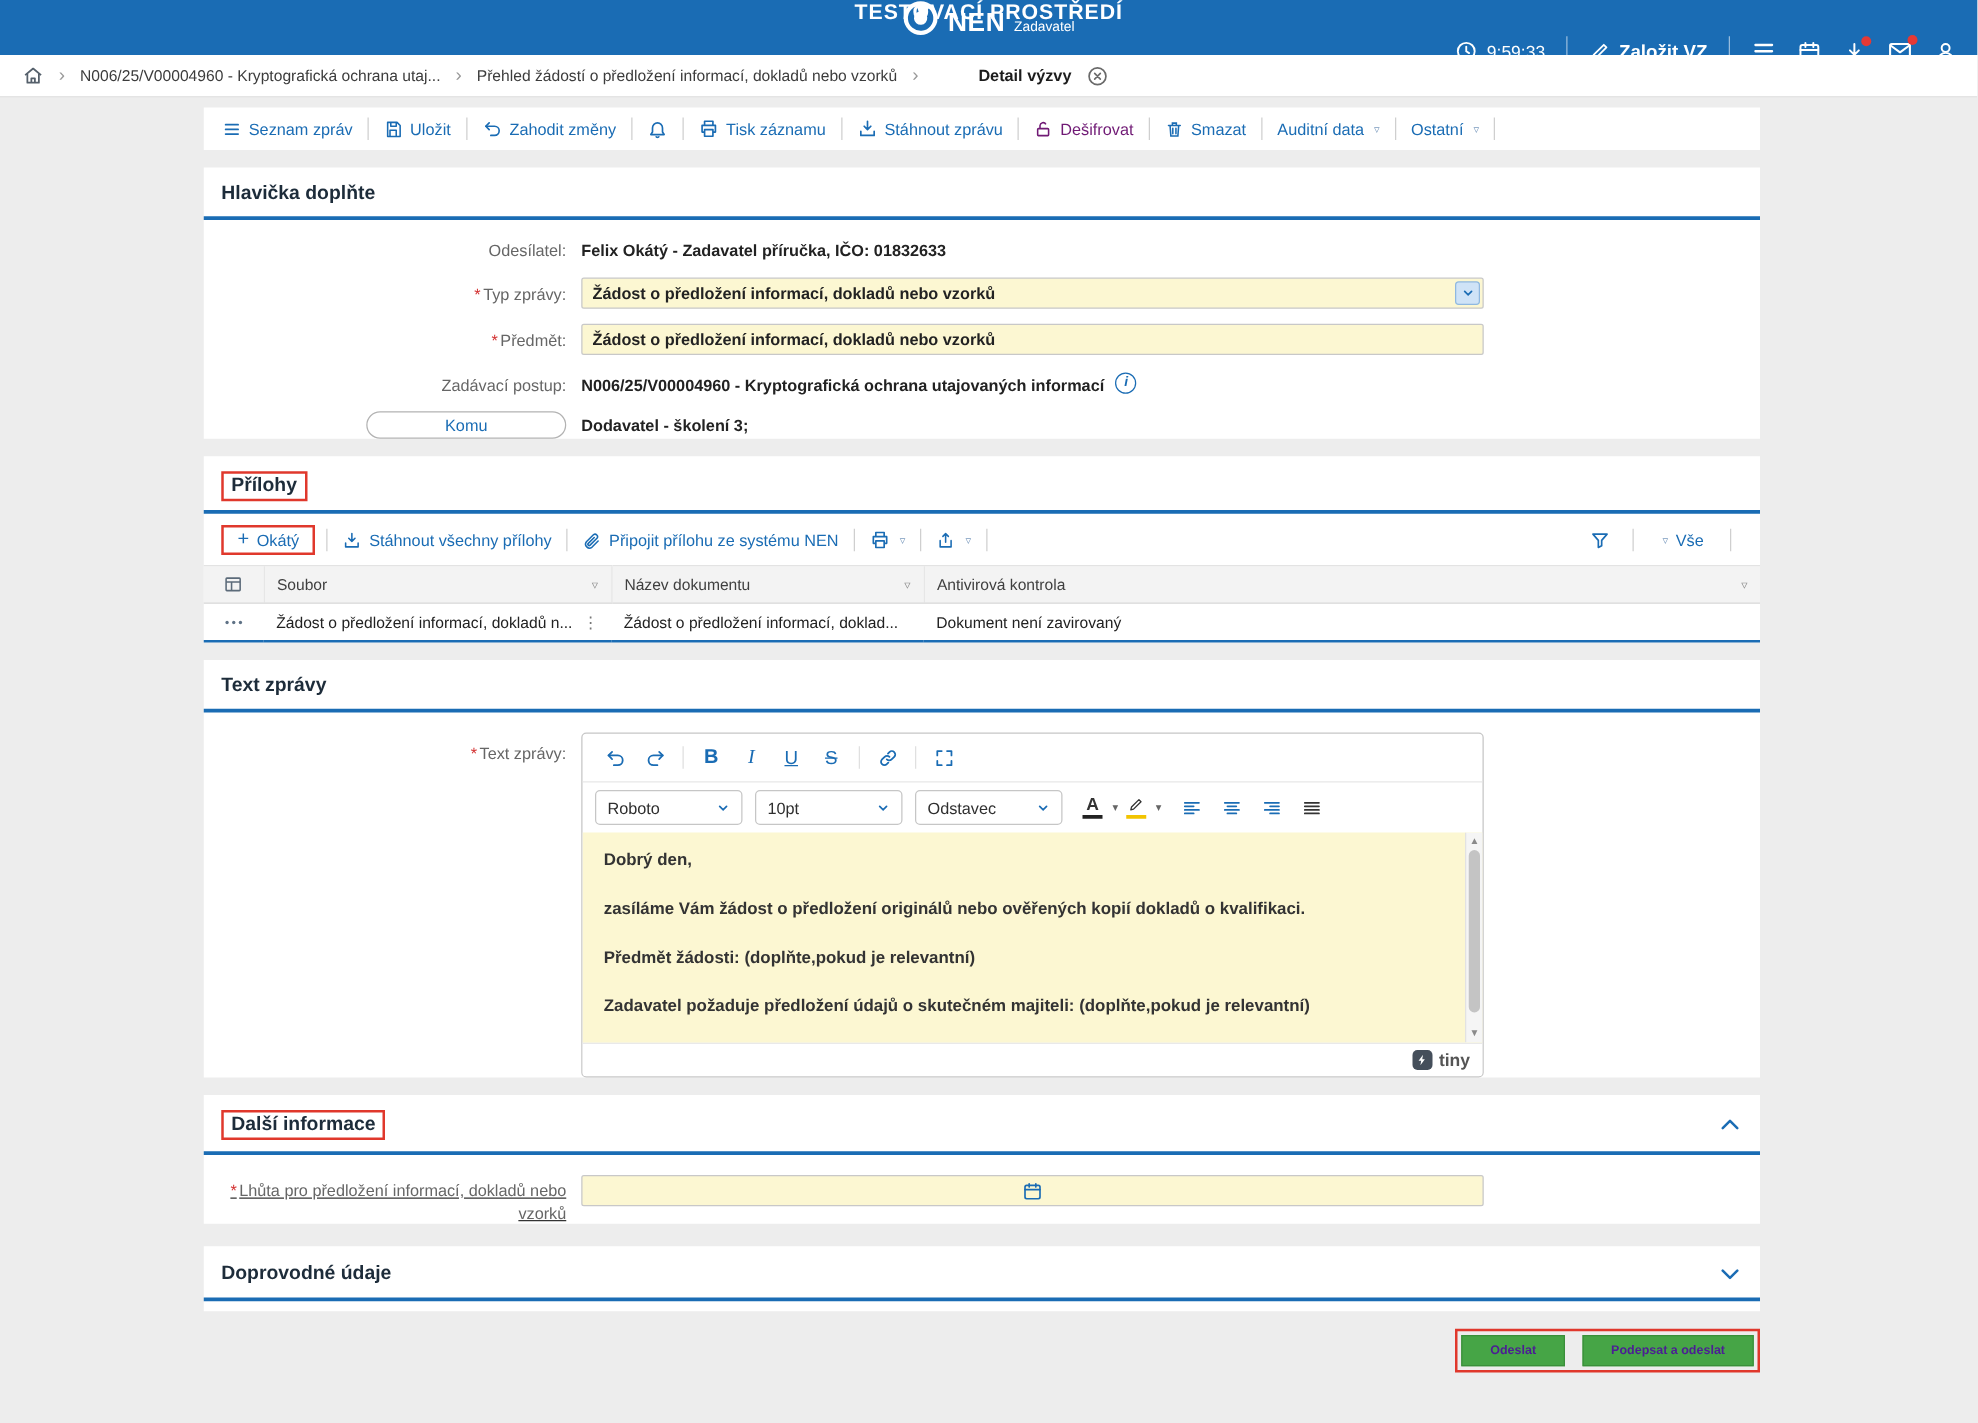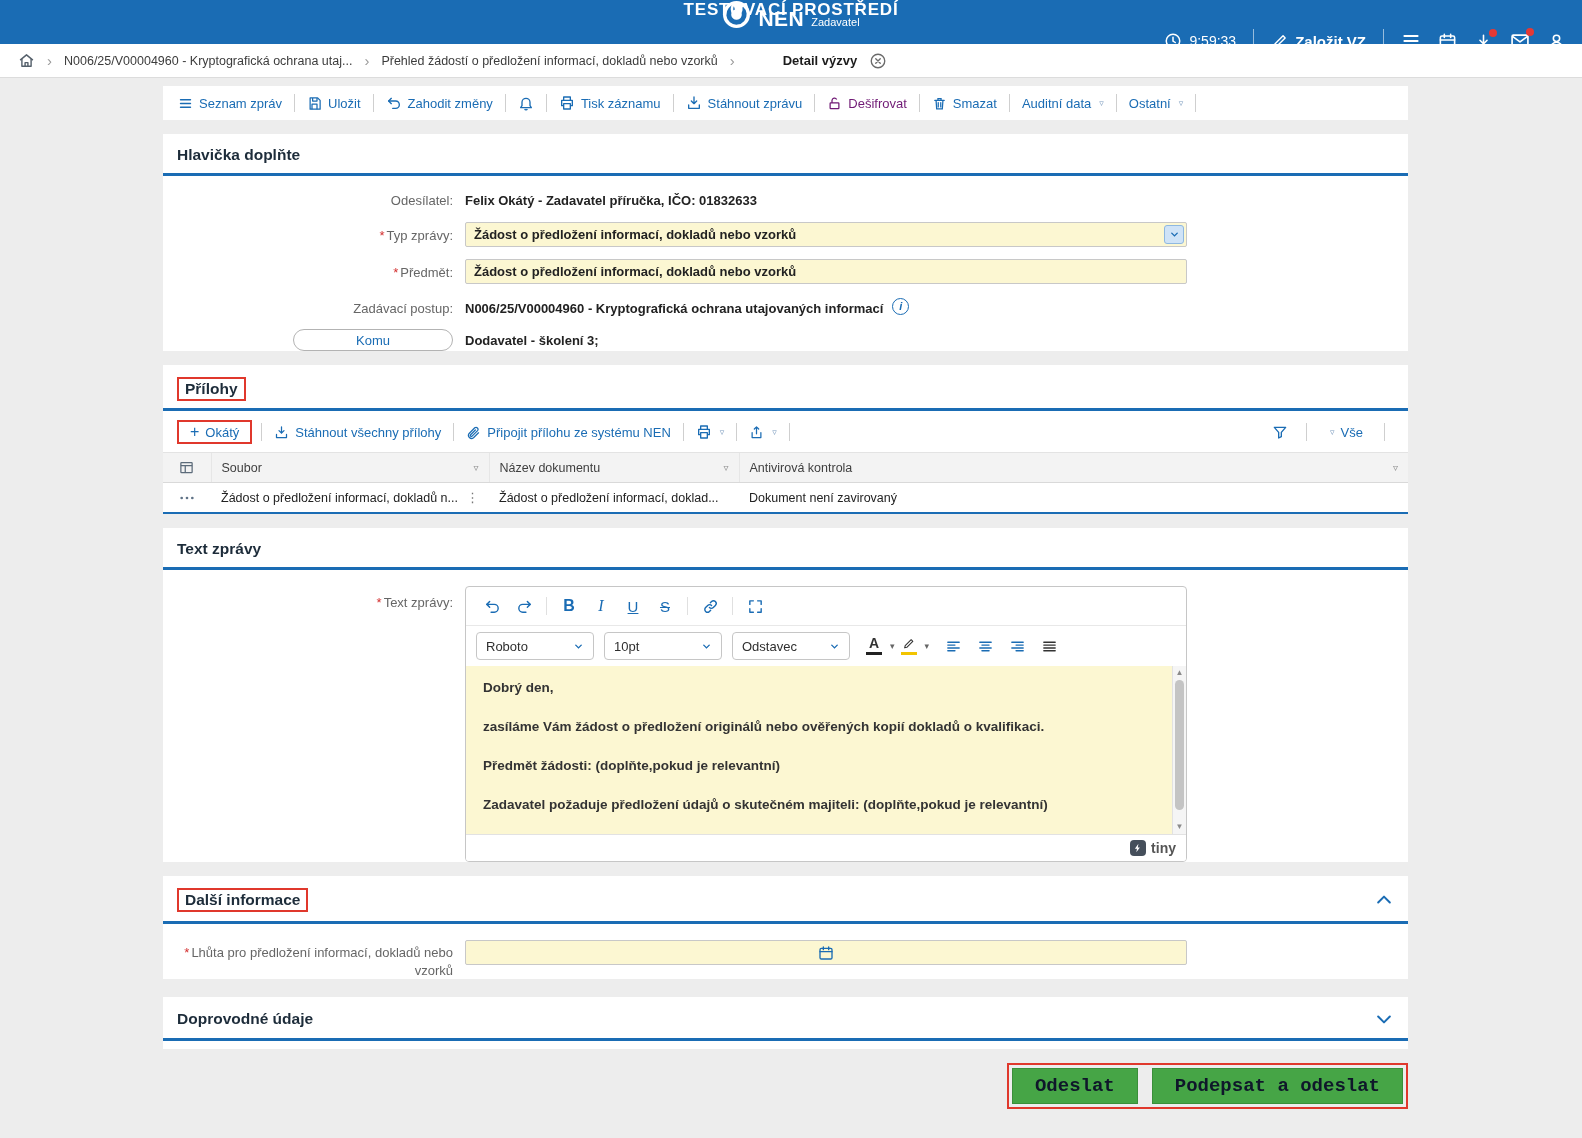--- a/index.html
+++ b/index.html
@@ -95,21 +95,21 @@
   .scrollbar { position:absolute; top:0; right:0; bottom:0; width:14px; background:#f5f5f5; border-left:1px solid #e2e2e2; display:flex; flex-direction:column; align-items:center; padding:2px 0; }
   .sb-arrow { color:#8a8a8a; font-size:8px; line-height:10px; cursor:pointer; }
   .sb-thumb { width:9px; height:130px; background:#c4c4c4; border-radius:5px; margin-top:2px; cursor:grab; }
   .ed-foot { height:27px; display:flex; align-items:center; justify-content:flex-end; gap:5px; padding:0 10px; border-top:1px solid #e2e2e2; background:#fff; }
   .tiny-badge { width:16px; height:16px; border-radius:4px; background:#454f5b; display:flex; align-items:center; justify-content:center; }
   .tiny-name { font-weight:bold; color:#555; font-size:14px; }
 
   
   .footer-row { display:flex; justify-content:flex-end; margin:2px 0 14px; }
   .annot-btns { border:2px solid #e0382c; padding:3px; display:flex; gap:14px; background:transparent; }
-  .green-btn { background:#46a546; border:1px solid #3a8f3a; color:#0f172a; font-weight:bold; font-size:19px; padding:6px 22px; cursor:pointer; font-family:Liberation Mono, monospace; }
+  .green-btn { background:#46a546; border:1px solid #3a8f3a; color:#4c1d95; font-weight:bold; font-size:10px; padding:6px 22px; cursor:pointer; font-family:Liberation Sans, sans-serif; }
 </style>
 </head>
 <body>
 
 <header class="topbar">
   <div class="brand">
     <span>
       <svg width="29" height="29" viewBox="0 0 30 30">
           <circle cx="15" cy="15" r="14" fill="#fff"></circle>
           <circle cx="15" cy="15" r="8" fill="none" stroke="#1a6cb4" stroke-width="5" stroke-dasharray="42 9" transform="rotate(-50 15 15)"></circle>
@@ -591,21 +591,21 @@
       <span class="annot-title">
         <span class="sec-title">Další informace</span>
       </span>
       <span class="sec-chev" style="color:#1a6cb4;">
         <svg width="20" height="20" viewBox="0 0 24 24" fill="none" stroke="currentColor" stroke-width="2.4" stroke-linecap="round" stroke-linejoin="round">
             <path d="M5 15l7-7 7 7"></path>
           </svg>
       </span>
     </div>
 
-    <div class="frow top" style="margin:16px 14px 18px;">
+    <div class="frow top" style="margin:16px 14px 18px;text-decoration:underline;">
       <span class="flabel"><span class="star"></span><span>Lhůta pro předložení informací, dokladů nebo vzorků</span></span>
       <div class="yfield">
         <span></span>
         <span class="cal-ic">
           <svg width="16" height="16" viewBox="0 0 24 24" fill="none" stroke="currentColor" stroke-width="2" stroke-linecap="round">
               <rect x="3" y="5" width="18" height="16" rx="2"></rect>
               <path d="M3 10h18M8 3v4M16 3v4"></path>
             </svg>
         </span>
       </div>

